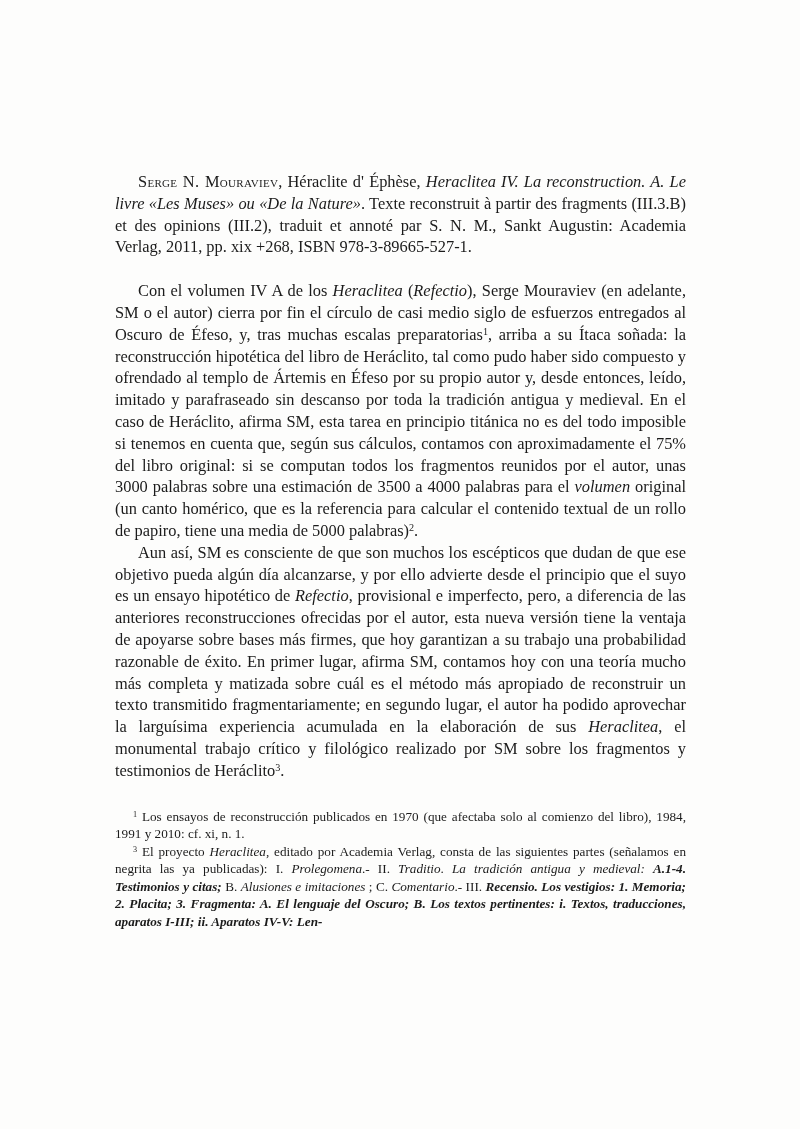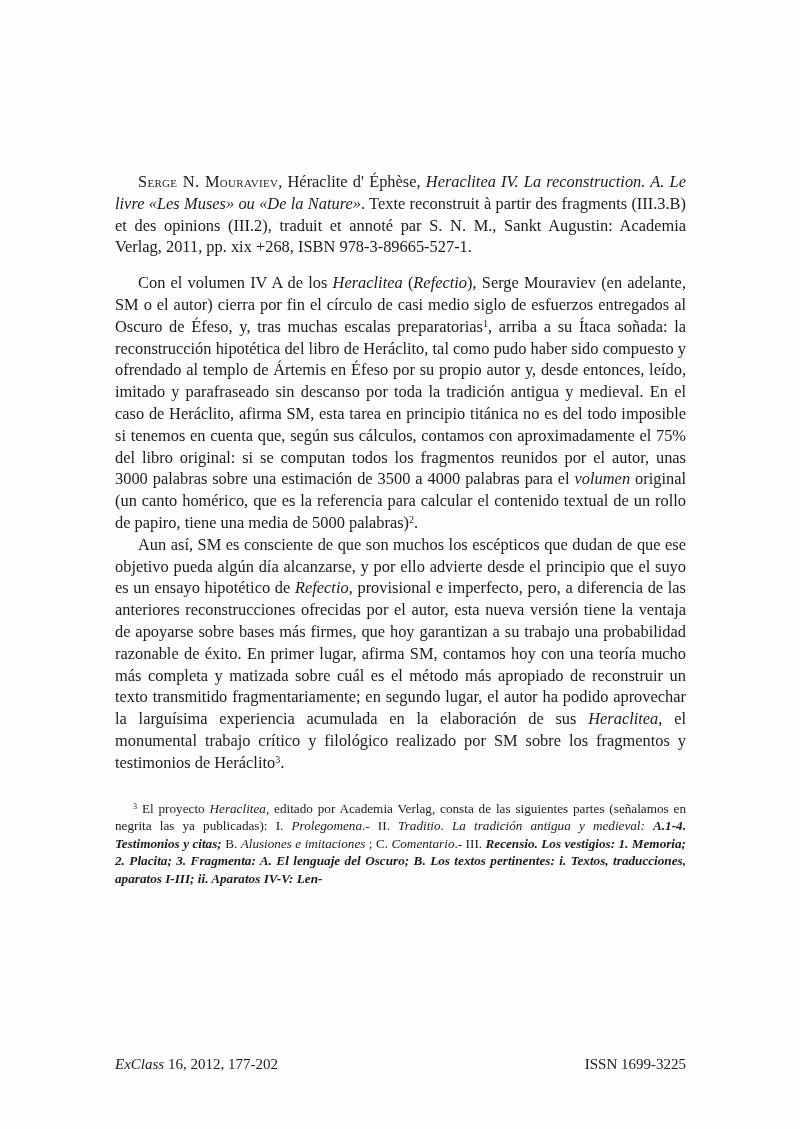--- a/index.html
+++ b/index.html
@@ -24,21 +24,21 @@
     width: 571px;
   }
   p { margin: 0; }
   .heading, .para {
     font-size: 16.4px;
     line-height: 21.8px;
     text-align: justify;
     text-indent: 23px;
   }
   .body-text {
-    margin-top: 14px;
+    margin-top: 22px;
   }
   .footnotes {
     margin-top: 26px;
   }
   .fn {
     font-size: 13.2px;
     line-height: 17.6px;
     text-align: justify;
     text-indent: 18px;
   }
@@ -72,22 +72,19 @@
   <div class="content">
 
     <p class="heading"><span class="run sc">Serge N. Mouraviev</span><span class="run r">, Héraclite d' Éphèse, </span><span class="run i">Heraclitea IV. La reconstruction. A. Le livre «Les Muses» ou «De la Nature»</span><span class="run r">. Texte reconstruit à partir des fragments (III.3.B) et des opinions (III.2), traduit et annoté par S. N. M., Sankt Augustin: Academia Verlag, 2011, pp. xix +268, ISBN 978-3-89665-527-1.</span></p>
 
     <div class="body-text">
       <p class="para"><span class="run r">Con el volumen IV A de los </span><span class="run i">Heraclitea</span><span class="run r"> (</span><span class="run i">Refectio</span><span class="run r">), Serge Mouraviev (en adelante, SM o el autor) cierra por fin el círculo de casi medio siglo de esfuerzos entregados al Oscuro de Éfeso, y, tras muchas escalas preparatorias</span><sup class="run sup">1</sup><span class="run r">, arriba a su Ítaca soñada: la reconstrucción hipotética del libro de Heráclito, tal como pudo haber sido compuesto y ofrendado al templo de Ártemis en Éfeso por su propio autor y, desde entonces, leído, imitado y parafraseado sin descanso por toda la tradición antigua y medieval. En el caso de Heráclito, afirma SM, esta tarea en principio titánica no es del todo imposible si tenemos en cuenta que, según sus cálculos, contamos con aproximadamente el 75% del libro original: si se computan todos los fragmentos reunidos por el autor, unas 3000 palabras sobre una estimación de 3500 a 4000 palabras para el </span><span class="run i">volumen</span><span class="run r"> original (un canto homérico, que es la referencia para calcular el contenido textual de un rollo de papiro, tiene una media de 5000 palabras)</span><sup class="run sup">2</sup><span class="run r">.</span></p>
       <p class="para"><span class="run r">Aun así, SM es consciente de que son muchos los escépticos que dudan de que ese objetivo pueda algún día alcanzarse, y por ello advierte desde el principio que el suyo es un ensayo hipotético de </span><span class="run i">Refectio</span><span class="run r">, provisional e imperfecto, pero, a diferencia de las anteriores reconstrucciones ofrecidas por el autor, esta nueva versión tiene la ventaja de apoyarse sobre bases más firmes, que hoy garantizan a su trabajo una probabilidad razonable de éxito. En primer lugar, afirma SM, contamos hoy con una teoría mucho más completa y matizada sobre cuál es el método más apropiado de reconstruir un texto transmitido fragmentariamente; en segundo lugar, el autor ha podido aprovechar la larguísima experiencia acumulada en la elaboración de sus </span><span class="run i">Heraclitea</span><span class="run r">, el monumental trabajo crítico y filológico realizado por SM sobre los fragmentos y testimonios de Heráclito</span><sup class="run sup">3</sup><span class="run r">.</span></p>
     </div>
 
     <div class="footnotes">
+      <p class="fn"><sup class="run sup">1</sup><span class="run r"> Los ensayos de reconstrucción publicados en 1970 (que afectaba solo al comienzo del libro), 1984, 1991 y 2010: cf. xi, n. 1.</span></p>
       <p class="fn"><sup class="run sup">3</sup><span class="run r"> El proyecto </span><span class="run i">Heraclitea</span><span class="run r">, editado por Academia Verlag, consta de las siguientes partes (señalamos en negrita las ya publicadas): I. </span><span class="run i">Prolegomena</span><span class="run r">.- II. </span><span class="run i">Traditio</span><span class="run r">. </span><span class="run i">La tradición antigua y medieval: </span><span class="run bi">A.1-4. Testimonios y citas;</span><span class="run r"> B. </span><span class="run i">Alusiones e imitaciones</span><span class="run r"> ; C. </span><span class="run i">Comentario</span><span class="run r">.- III. </span><span class="run bi">Recensio. Los vestigios: 1. Memoria; 2. Placita; 3. Fragmenta: A. El lenguaje del Oscuro; B. Los textos pertinentes: i. Textos, traducciones, aparatos I-III; ii. Aparatos IV-V: Len-</span></p>
     </div>
 
   </div>
 
-  <div class="footer">
-    <span class="footer-left"><span class="run i">ExClass</span><span class="run r"> 16, 2012, 177-202</span></span>
-    <span class="footer-right">ISSN 1699-3225</span>
-  </div>
 </div>
 
 </body></html>

